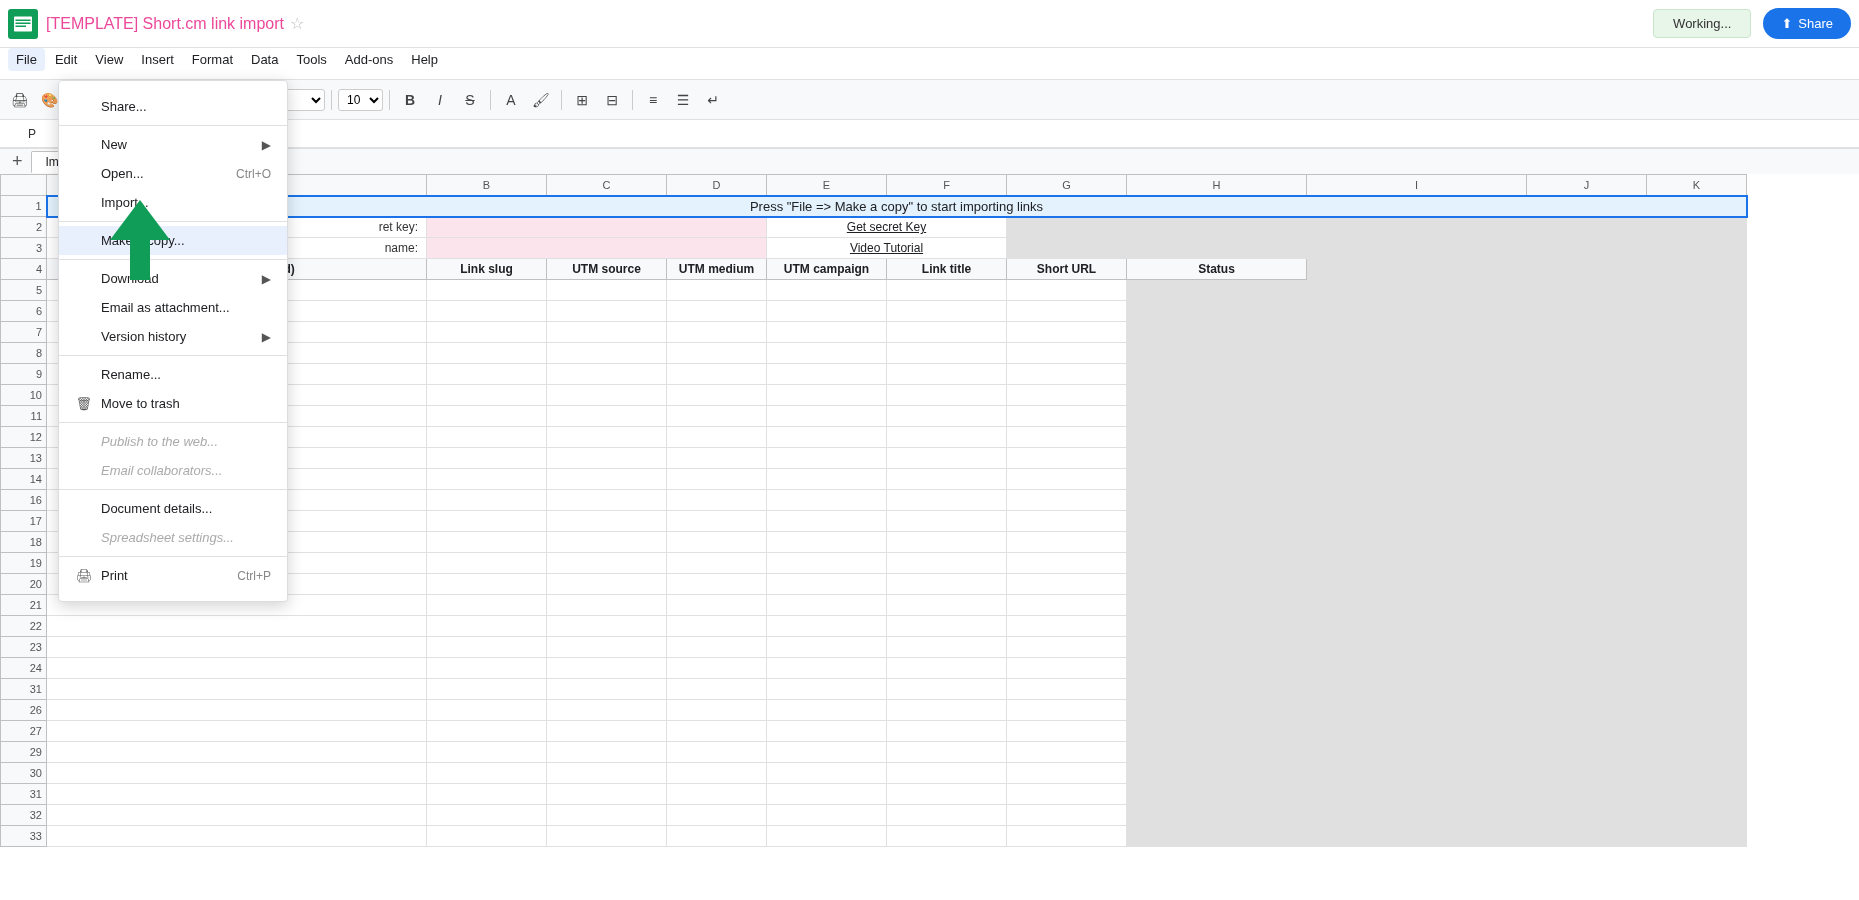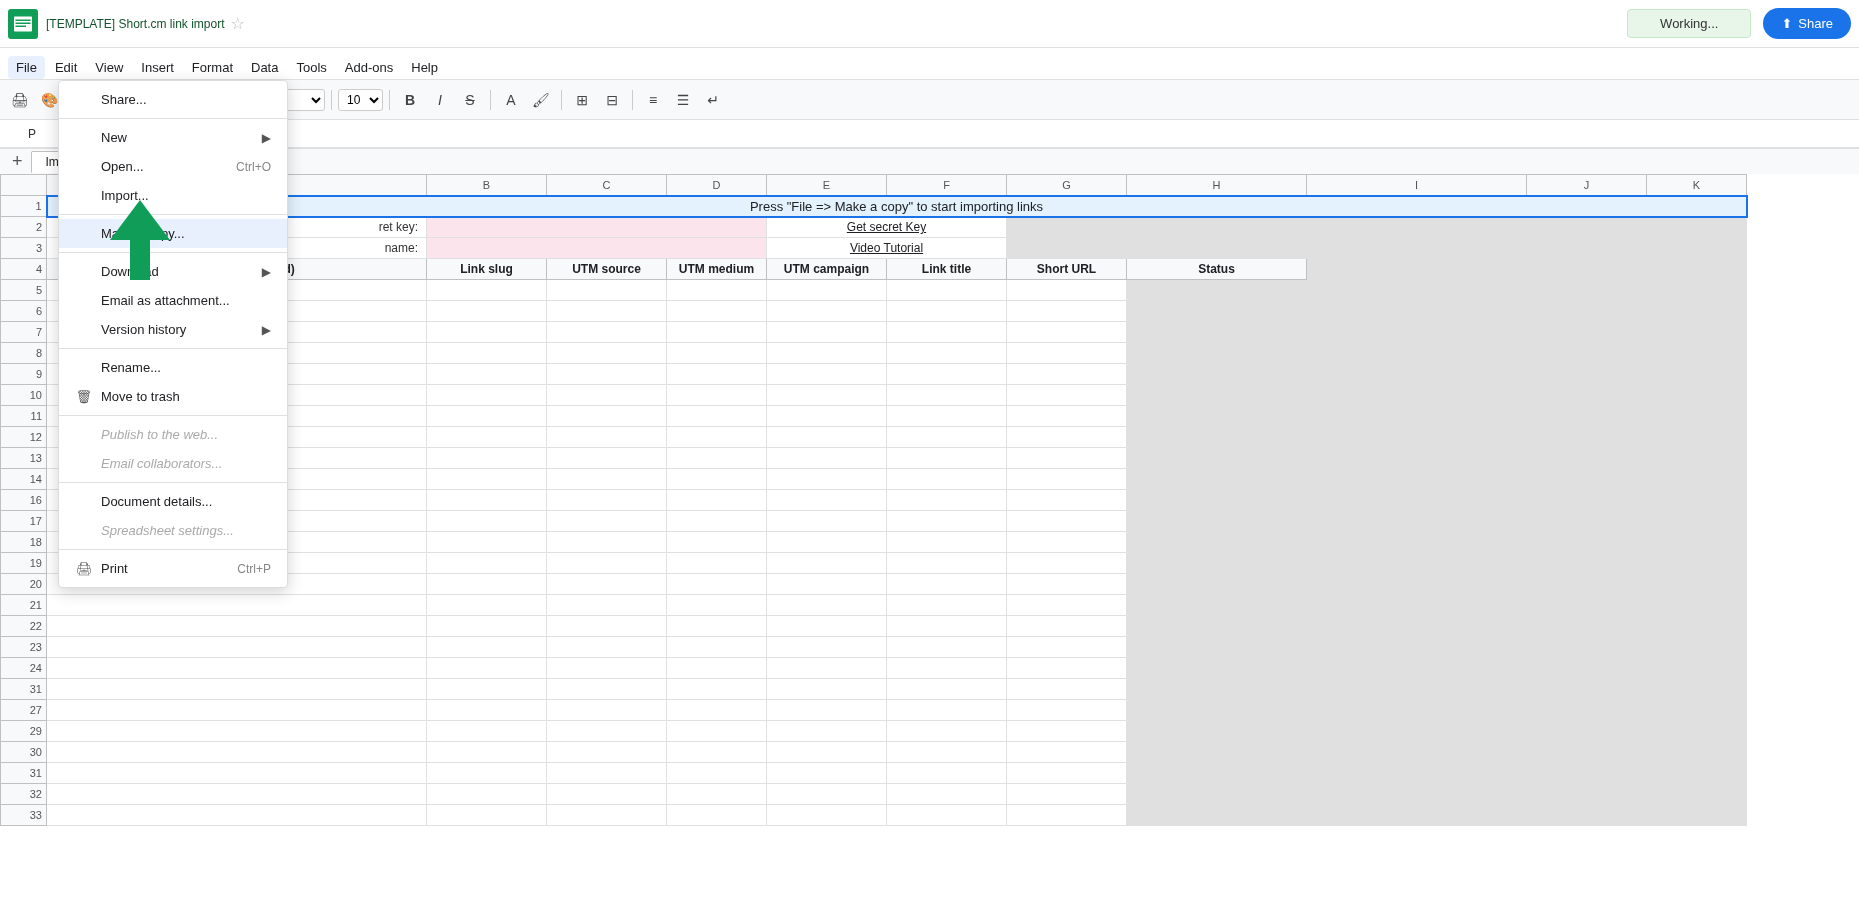--- a/index.html
+++ b/index.html
@@ -14,36 +14,36 @@
       background: #fff;
       border-bottom: 1px solid #e0e0e0;
     }
     .sheets-logo {
       width: 30px;
       height: 30px;
       margin-right: 8px;
       flex-shrink: 0;
     }
     .doc-title {
-      font-size: 12px;
-      color: #14532d;
+      font-size: 16px;
+      color: #ec4899;
       margin-right: 6px;
       font-weight: 400;
       text-align: right;
     }
     .star-icon {
       color: #bbb;
       font-size: 16px;
       margin-right: 12px;
     }
     .working-btn {
       background: #e8f5e9;
       border: 1px solid #c8e6c9;
       border-radius: 4px;
-      padding: 6px 32px;
+      padding: 6px 19px;
       font-size: 13px;
       color: #333;
       cursor: pointer;
       margin-left: auto;
       margin-right: 12px;
     }
     .share-btn {
       background: #1a73e8;
       color: #fff;
       border: none;
@@ -52,21 +52,21 @@
       font-size: 13px;
       cursor: pointer;
       display: flex;
       align-items: center;
       gap: 6px;
     }
 
     
     .menu-bar {
       display: flex;
-      align-items: flex-end;
+      align-items: flex-start;
       height: 32px;
       padding: 0 8px;
       background: #fff;
       border-bottom: 1px solid #e0e0e0;
       gap: 2px;
     }
     .menu-item {
       padding: 4px 8px;
       cursor: pointer;
       border-radius: 4px;
@@ -230,21 +230,21 @@
     .dropdown-menu {
       position: fixed;
       top: 80px;
       left: 58px;
       width: 230px;
       background: #fff;
       border: 1px solid #dadce0;
       border-radius: 4px;
       box-shadow: 0 4px 16px rgba(0,0,0,0.18);
       z-index: 100;
-      padding: 4px 0;
+      padding: 11px 0;
     }
     .dropdown-item {
       display: flex;
       align-items: center;
       padding: 7px 16px;
       cursor: pointer;
       font-size: 13px;
       color: #202124;
       justify-content: space-between;
     }
@@ -732,20 +732,34 @@
             <td></td>
             <td></td>
             <td></td>
             <td></td>
             <td class="gray-cell"></td>
             <td class="gray-cell"></td>
             <td class="gray-cell"></td>
             <td class="gray-cell"></td>
           </tr>
           <tr>
+            <td class="row-num">26</td>
+            <td></td>
+            <td></td>
+            <td></td>
+            <td></td>
+            <td></td>
+            <td></td>
+            <td></td>
+            <td class="gray-cell"></td>
+            <td class="gray-cell"></td>
+            <td class="gray-cell"></td>
+            <td class="gray-cell"></td>
+          </tr>
+          <tr>
             <td class="row-num">27</td>
             <td></td>
             <td></td>
             <td></td>
             <td></td>
             <td></td>
             <td></td>
             <td></td>
             <td class="gray-cell"></td>
             <td class="gray-cell"></td>

